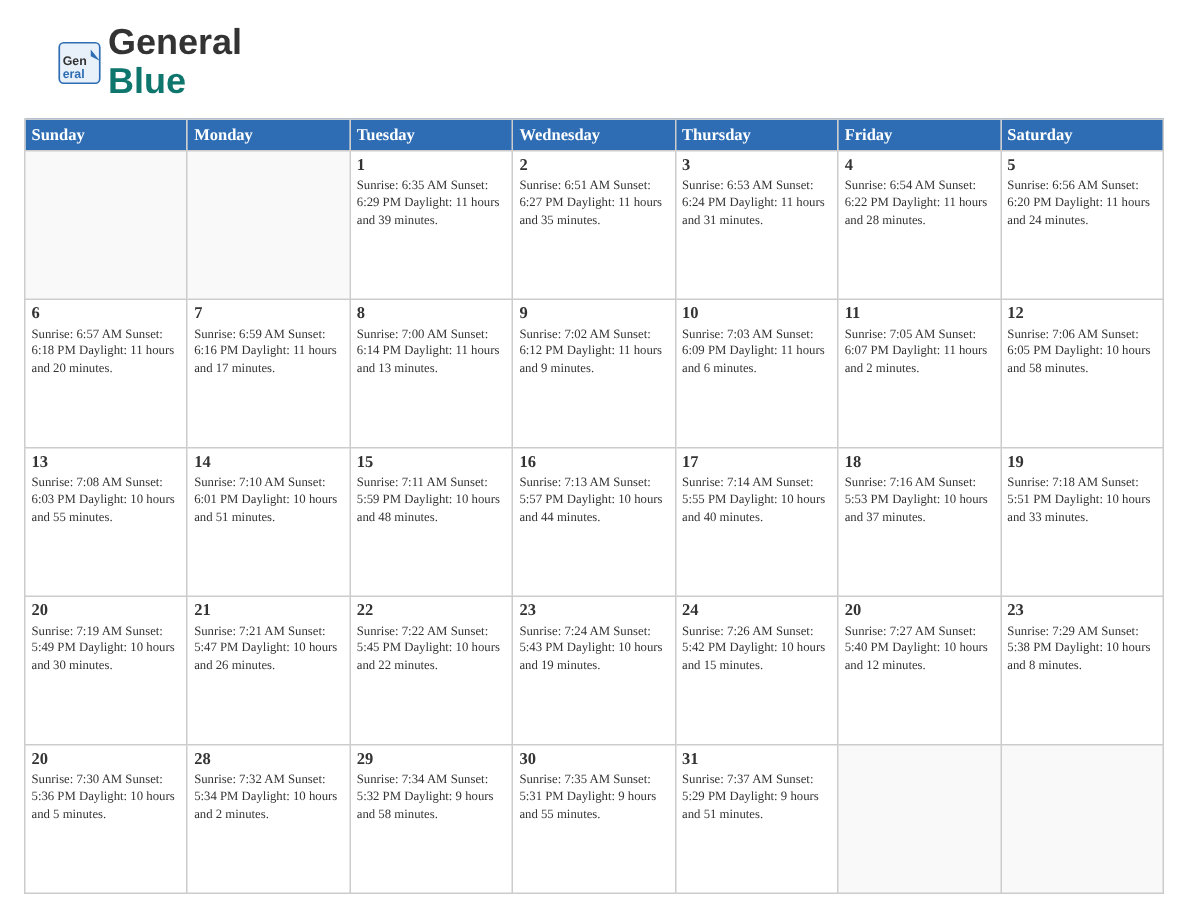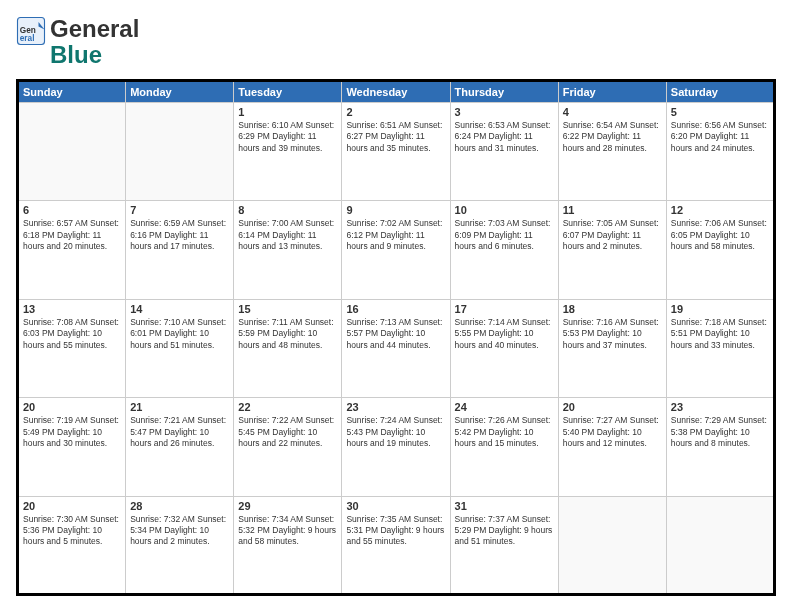--- a/index.html
+++ b/index.html
@@ -18,21 +18,22 @@
       flex-direction: column;
     }
     .header {
       display: flex;
       justify-content: space-between;
       align-items: flex-start;
       margin-bottom: 10px;
     }
     .logo {
       display: flex;
-      align-items: flex-start;
+      align-items: center;
+      margin-left: 22px;
     }
     .logo-text {
       font-size: 24px;
       font-weight: bold;
       color: #333;
       line-height: 1.1;
     }
     .logo-text span {
       color: #0f766e;
     }
@@ -50,24 +51,25 @@
       color: #333;
       line-height: 1;
     }
     .subtitle {
       font-size: 14px;
       color: #555;
       margin-top: 2px;
     }
     .calendar {
       flex: 1;
-      border: 3px solid #000000;
+      border: 1px solid #000000;
       border-collapse: collapse;
       width: 100%;
       table-layout: fixed;
+      font-family: Liberation Serif, serif;
     }
     .calendar th {
       background: #2e6db4;
       color: #fff;
       font-size: 11px;
       font-weight: bold;
       padding: 4px 4px;
       text-align: left;
       border: 1px solid #ccc;
     }
@@ -130,21 +132,21 @@
           <th>Friday</th>
           <th>Saturday</th>
         </tr>
     </thead>
     <tbody id="calendar-body">
     <tr>
           <td class="empty"></td>
           <td class="empty"></td>
           <td>
             <span class="day-num">1</span>
-            <div class="day-info">Sunrise: 6:10 AM
+            <div class="day-info">Sunrise: 6:35 AM
 Sunset: 6:29 PM
 Daylight: 11 hours and 39 minutes.</div>
           </td>
           <td>
             <span class="day-num">2</span>
             <div class="day-info">Sunrise: 6:51 AM
 Sunset: 6:27 PM
 Daylight: 11 hours and 35 minutes.</div>
           </td>
           <td>

